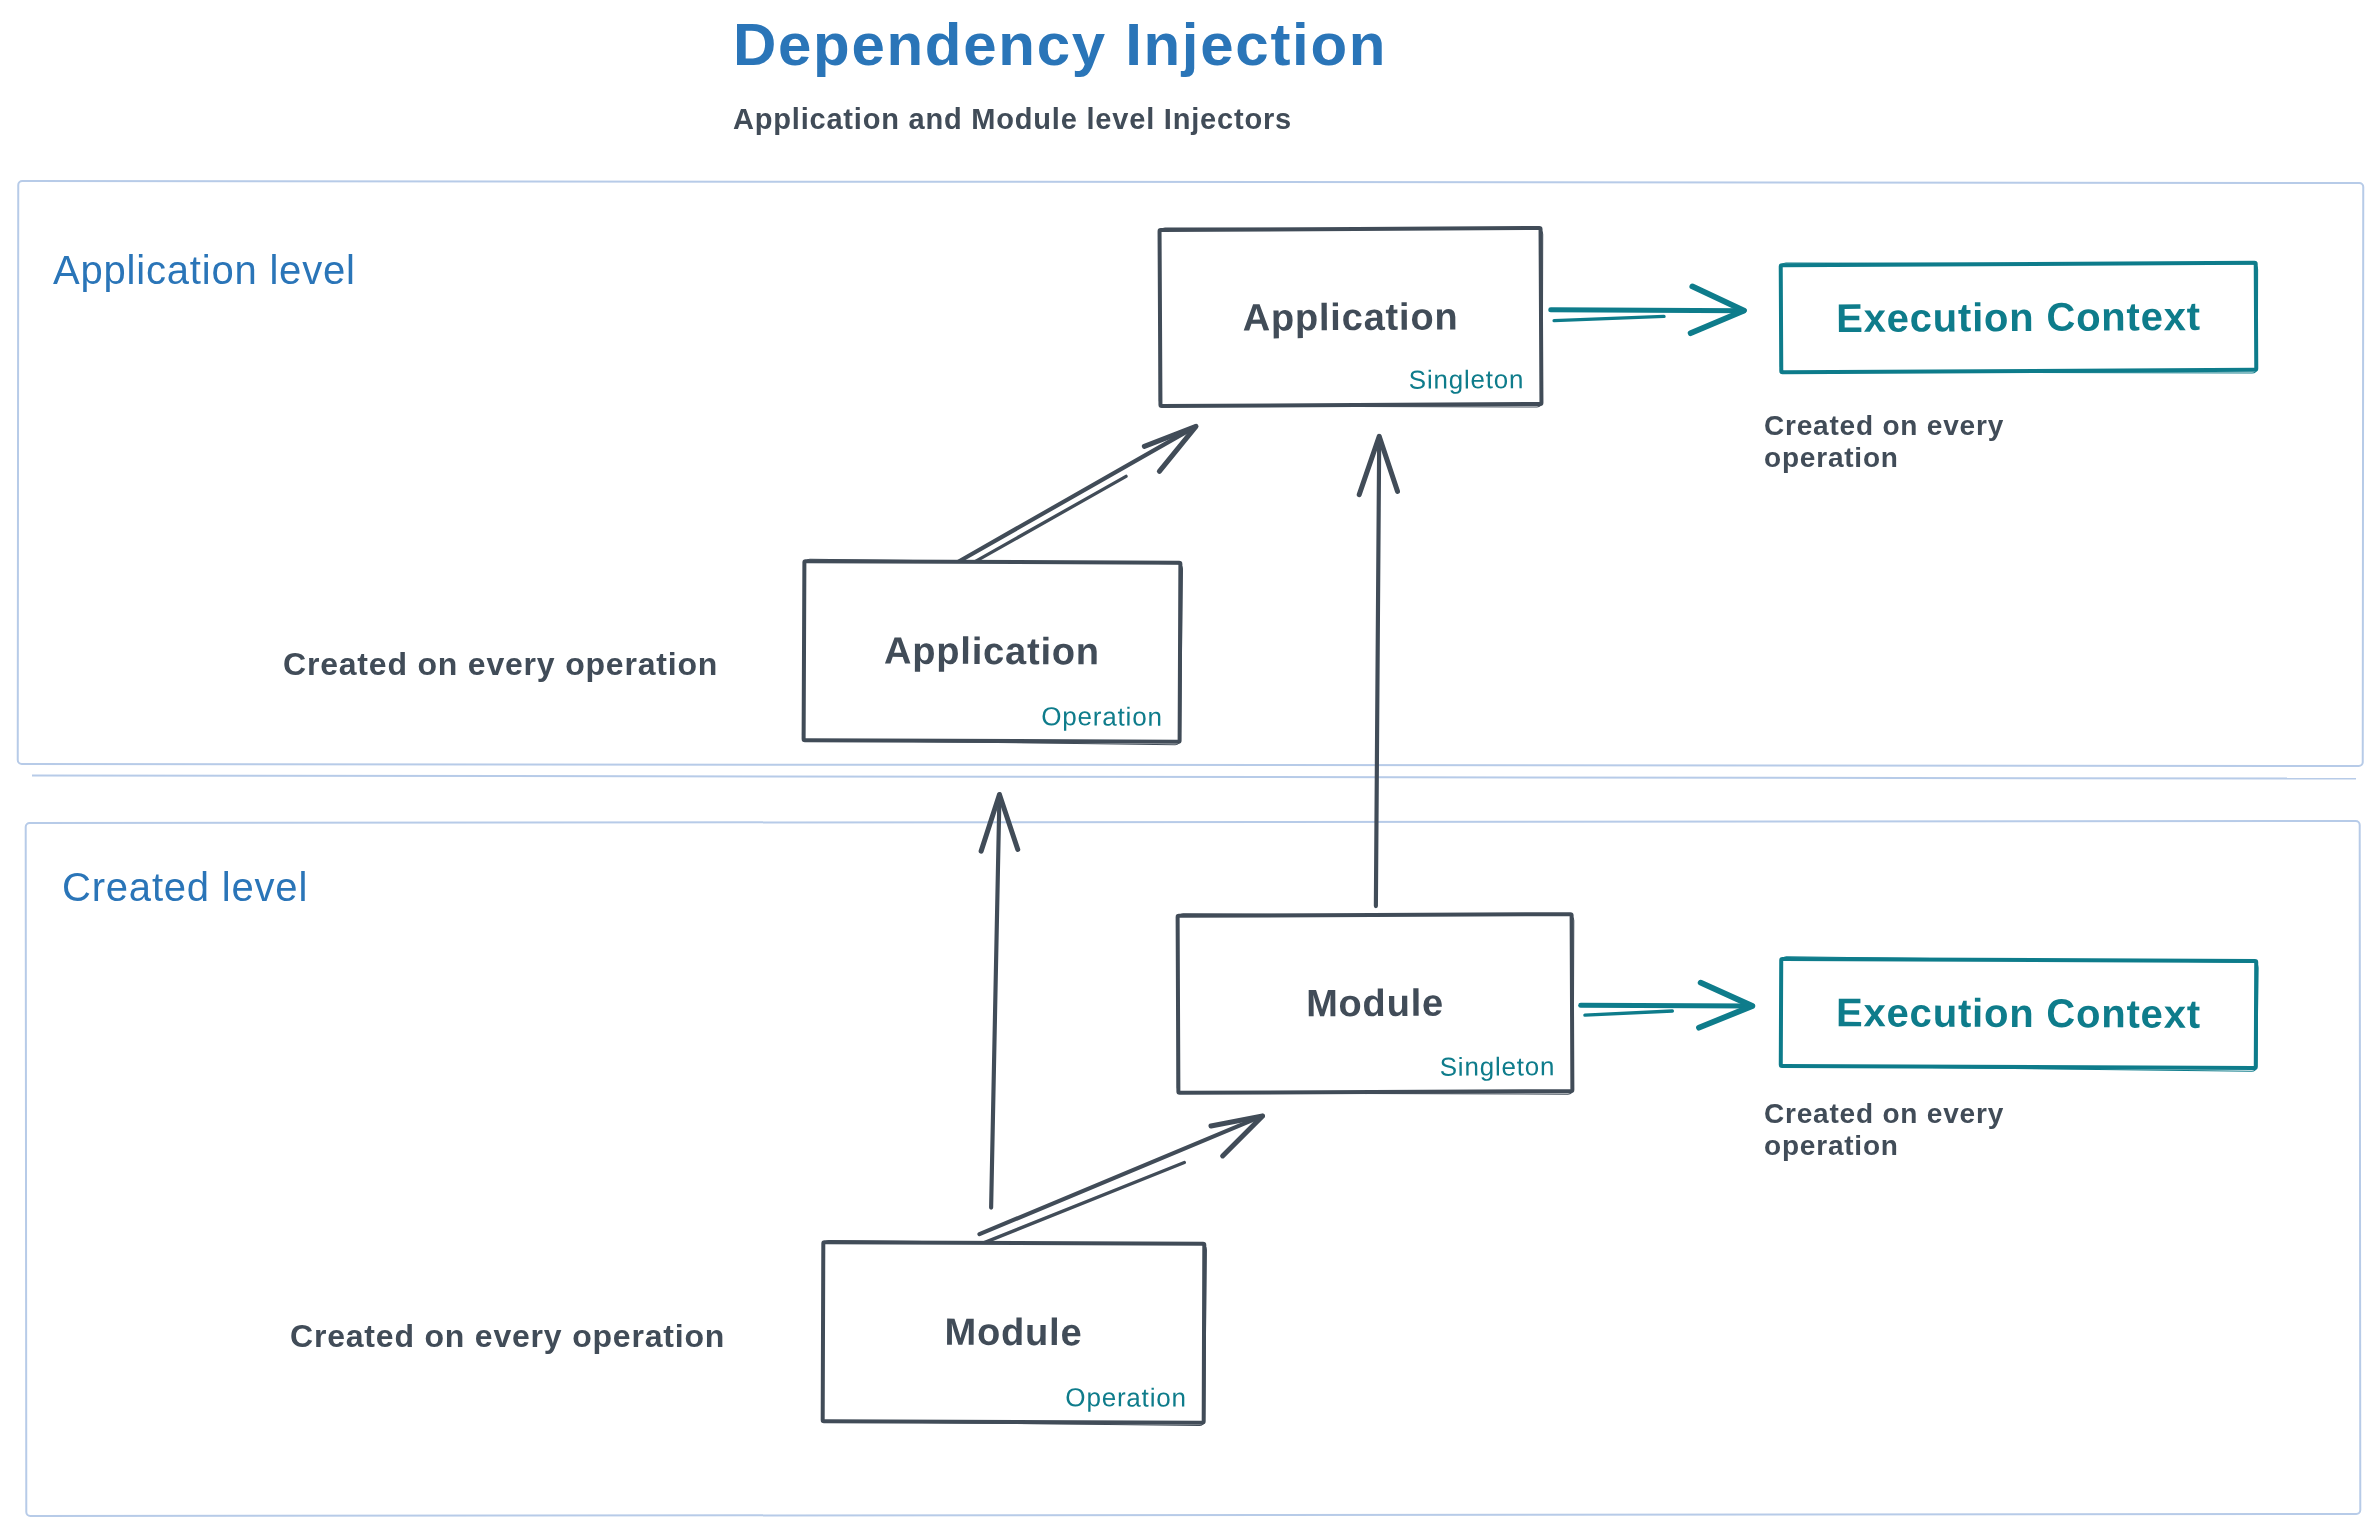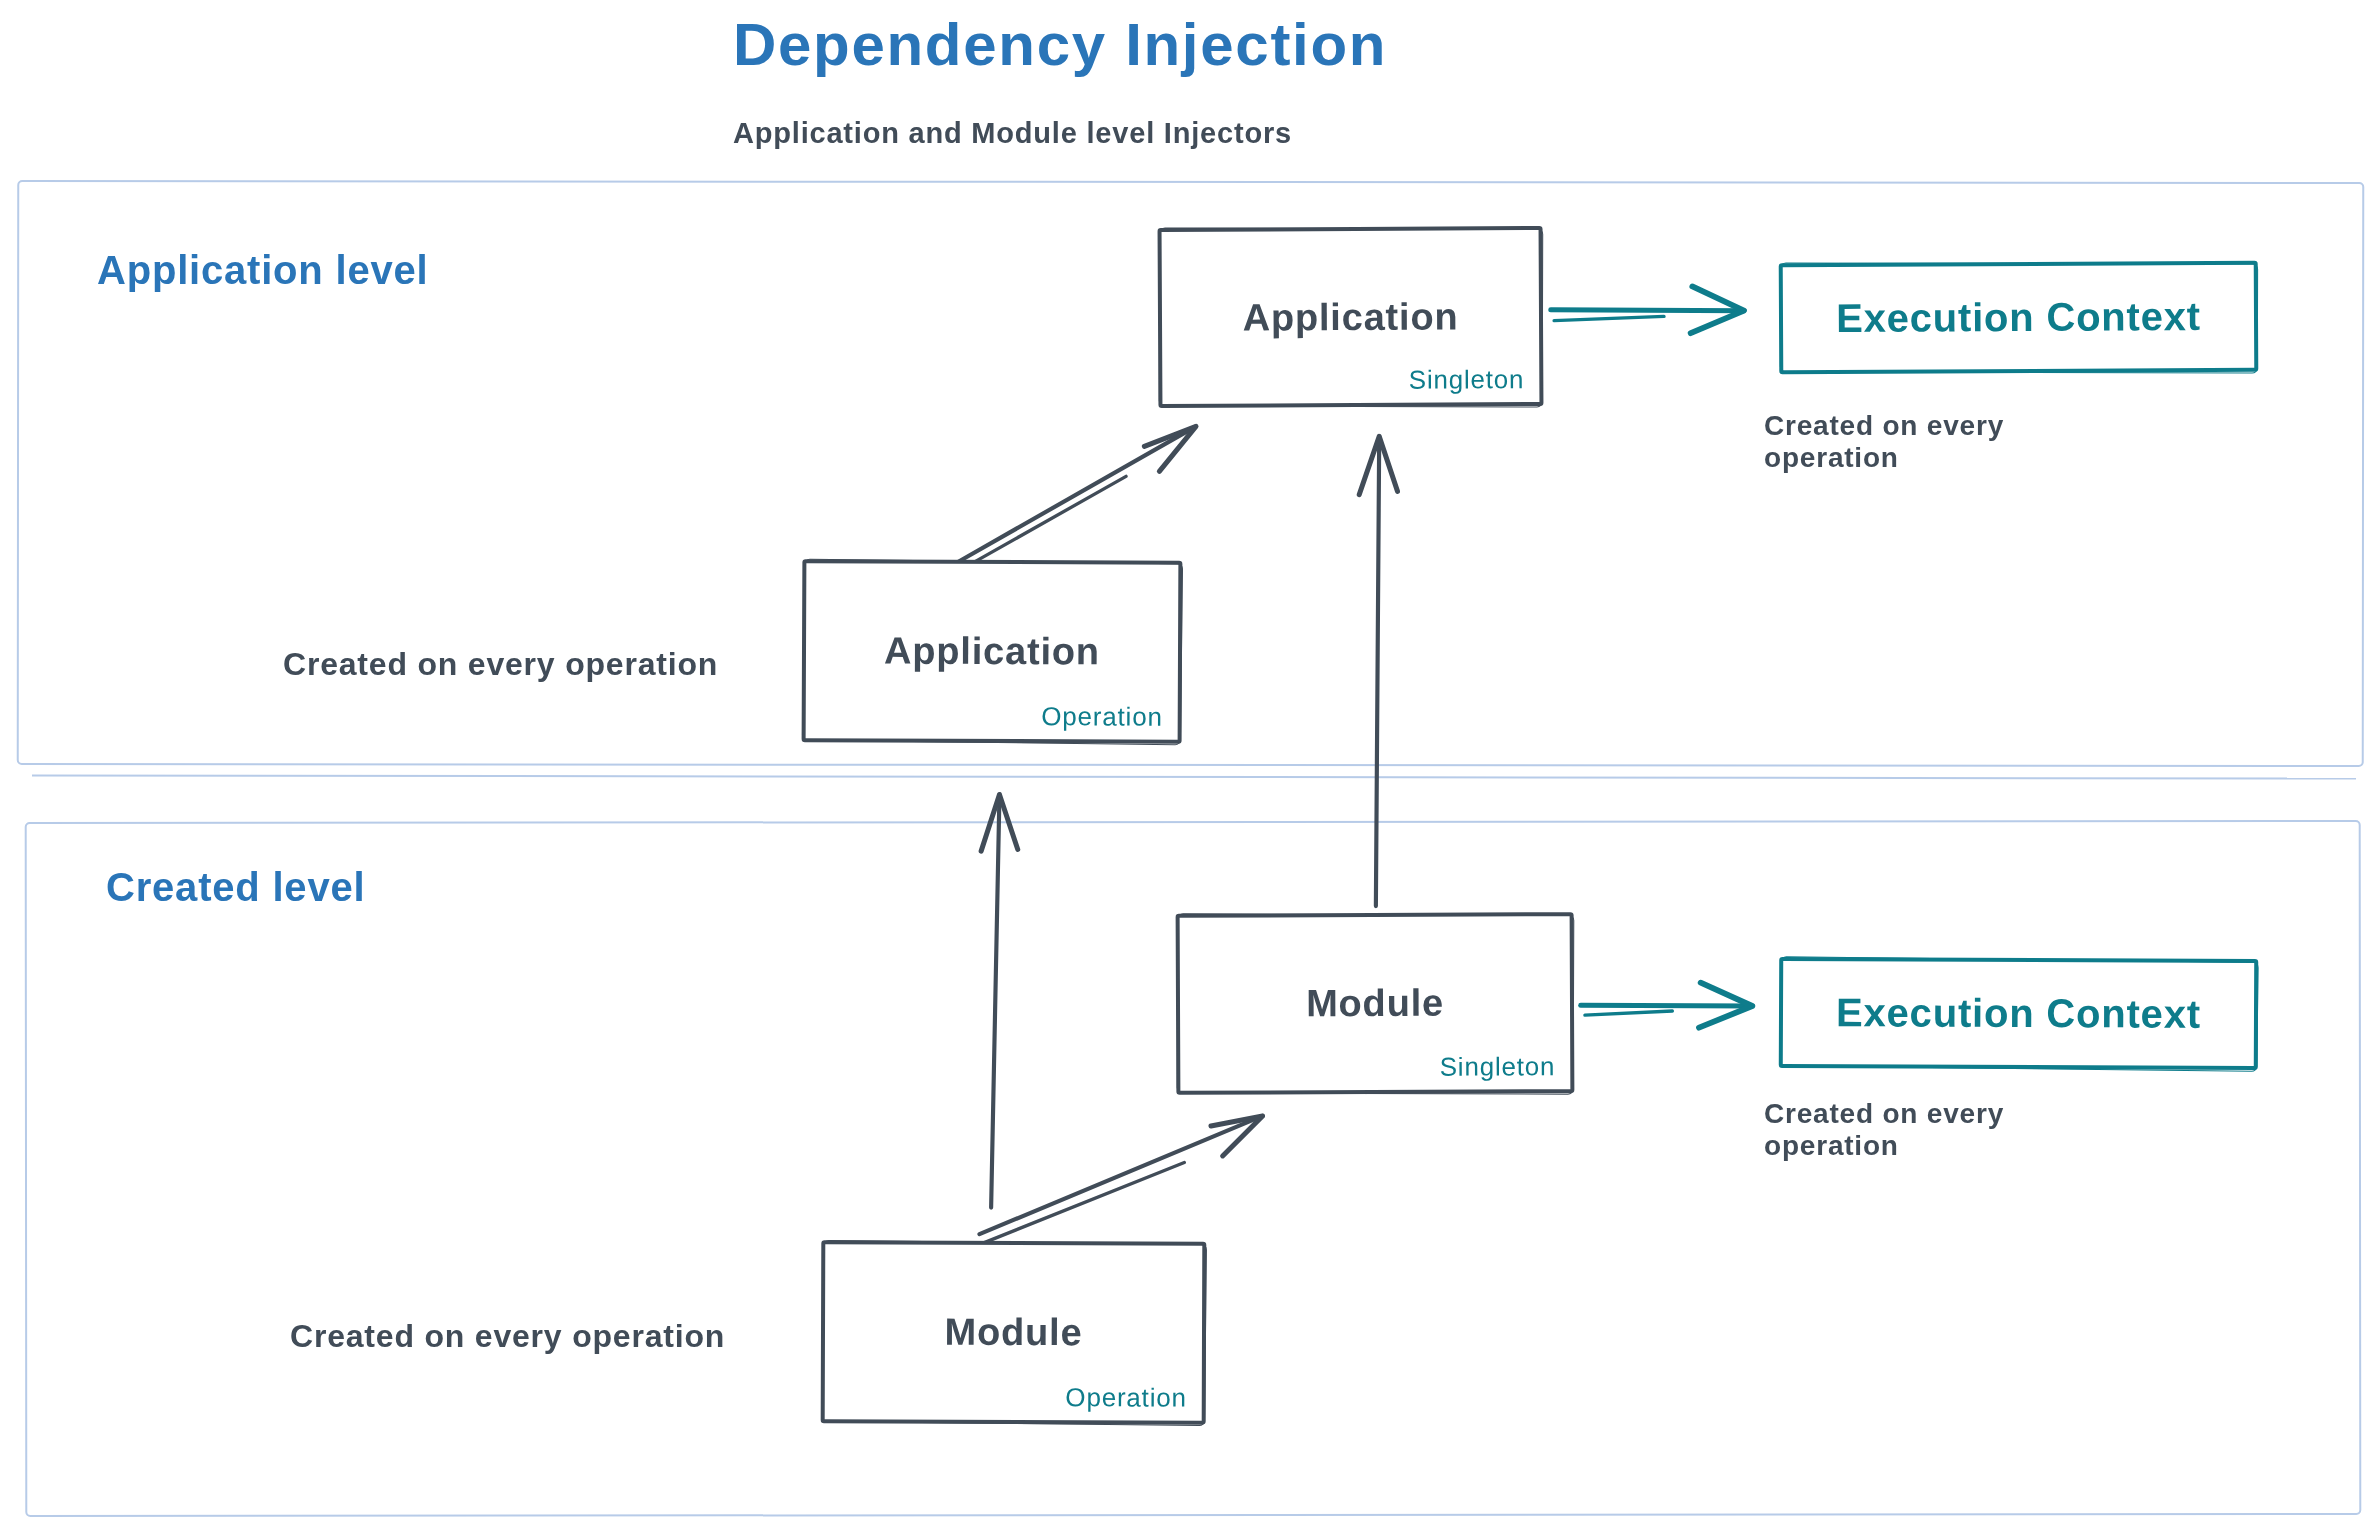--- a/index.html
+++ b/index.html
@@ -6,28 +6,28 @@
     --blue:#2a75b8; --ink:#414c58; --teal:#0e7c8b; --section_border:#b7cbe8;
   }
   html,body{margin:0;padding:0;}
   body{
     width:2377px;height:1534px;position:relative;background:#ffffff;
     font-family:"Liberation Sans", sans-serif;color:var(--ink);overflow:hidden;
   }
   
   .header{position:absolute;left:733px;top:10px;width:733px;text-align:left;}
   .page-title{margin:0;font-size:60px;font-weight:700;letter-spacing:1.7px;color:var(--blue);}
-  .page-subtitle{margin:38px 0 0 0;font-size:29px;font-weight:600;letter-spacing:0.8px;color:var(--ink);}
+  .page-subtitle{margin:24px 0 0 0;font-size:29px;font-weight:600;letter-spacing:0.8px;color:var(--ink);}
   
   .section{position:absolute;border:2.5px solid var(--section_border);border-radius:5px;background:transparent;}
   #section-application{left:16.7px;top:181px;width:2343px;height:581px;transform:rotate(.05deg);}
   #section-module{left:25px;top:821px;width:2332px;height:691px;transform:rotate(-.05deg);}
   .section-extra-line{position:absolute;left:32px;top:776px;width:2324px;height:0;
     border-top:2.5px solid var(--section_border);transform:rotate(.08deg);}
-  .section-label{position:absolute;font-size:40px;font-weight:700;letter-spacing:0.8px;color:var(--blue);margin-left:44px;}
+  .section-label{position:absolute;font-size:40px;font-weight:400;letter-spacing:0.8px;color:var(--blue);}
   #label-application{left:53px;top:248px;}
   #label-module{left:62px;top:865px;}
   
   .node{position:absolute;border:4.2px solid var(--ink);border-radius:3.3px;background:#fff;
     display:flex;align-items:center;justify-content:center;}
   .node::after{content:"";position:absolute;inset:-3.3px;border:1.7px solid var(--ink);
     border-radius:5.8px;transform:rotate(.45deg);pointer-events:none;}
   .node.teal{border-color:var(--teal);}
   .node.teal::after{border-color:var(--teal);}
   .node .node-title{font-size:38px;font-weight:600;letter-spacing:0.8px;color:var(--ink);}

